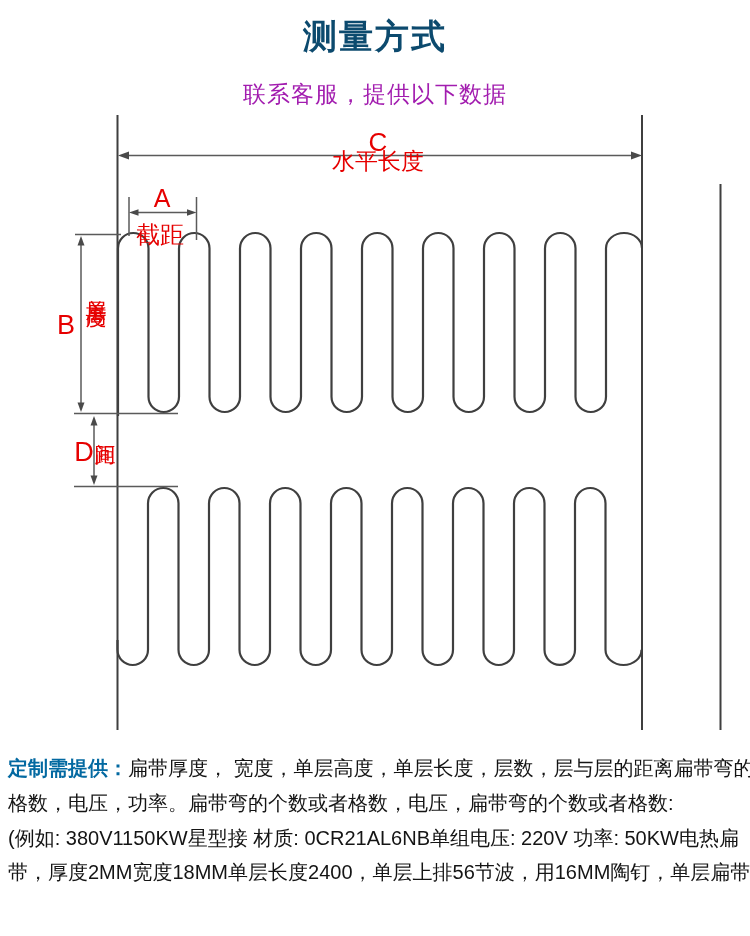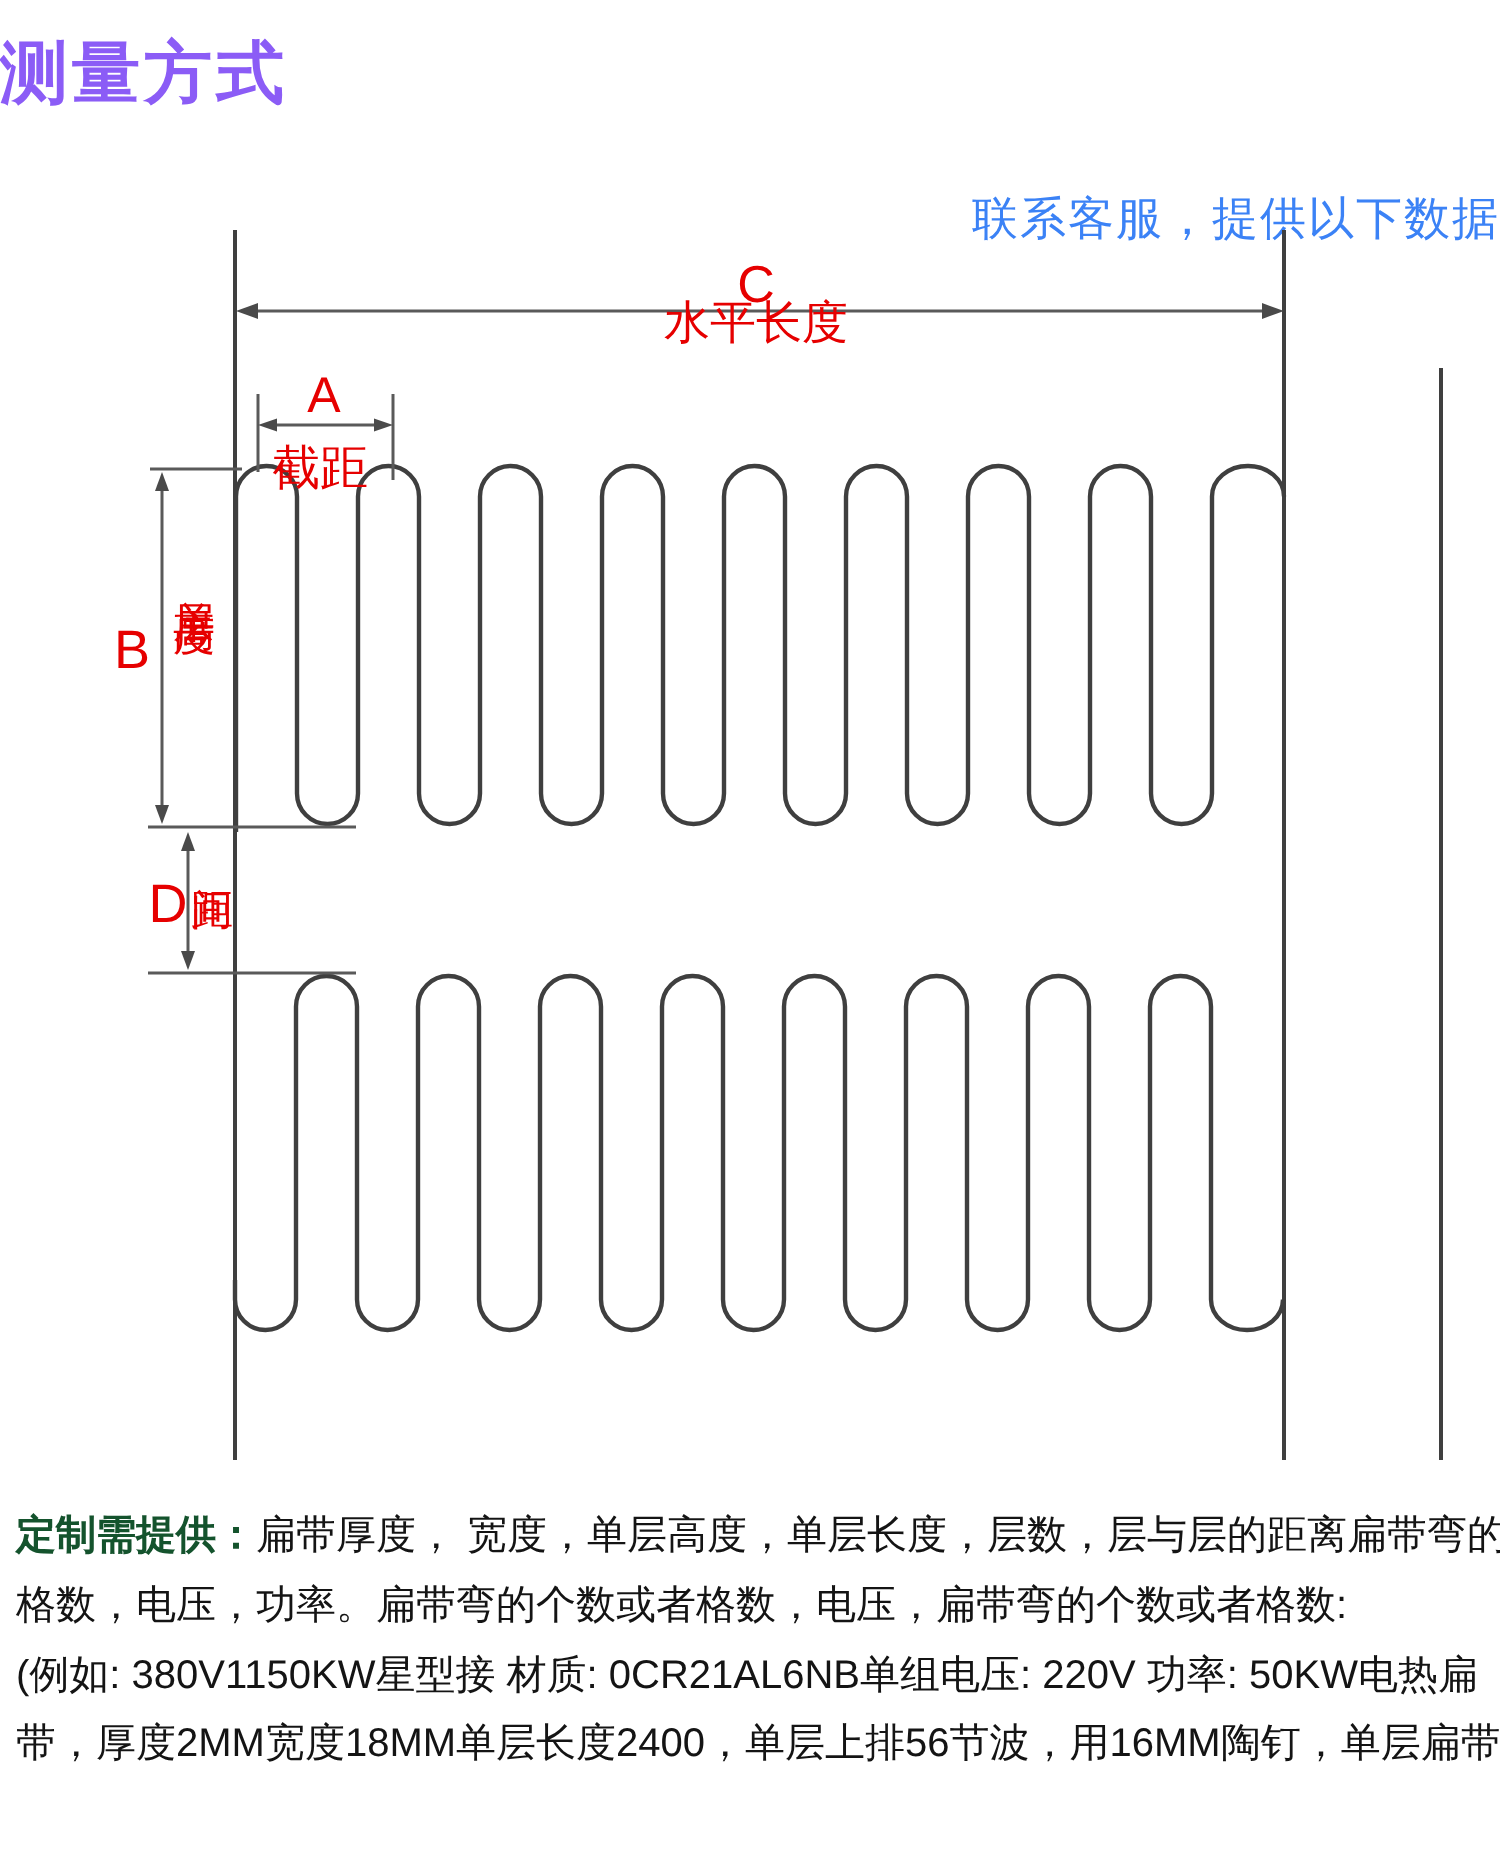--- a/index.html
+++ b/index.html
@@ -1,36 +1,36 @@
 <!DOCTYPE html>
 <html><head>
 <meta charset="utf-8">
 <style>
   html,body{margin:0;padding:0;background:#ffffff;}
   #page{position:relative;width:750px;height:936px;background:#ffffff;overflow:hidden;
         font-family:"Liberation Sans", sans-serif;}
-  .title{position:absolute;top:14px;left:0;width:750px;text-align:left;
-         font-size:34px;font-weight:bold;color:#8b5cf6;letter-spacing:2px;}
-  .subtitle{position:absolute;top:79px;left:0;width:750px;text-align:right;
-            font-size:23px;color:#3b82f6;letter-spacing:1px;margin-top:15px;}
+  .title{position:absolute;top:14px;left:0;width:750px;text-align:center;
+         font-size:34px;font-weight:bold;color:#0c4a6e;letter-spacing:2px;}
+  .subtitle{position:absolute;top:79px;left:0;width:750px;text-align:center;
+            font-size:23px;color:#a21caf;letter-spacing:1px;}
   svg.diagram{position:absolute;top:0;left:0;}
   .dimlabel{position:absolute;color:#e60000;text-align:center;line-height:1.05;}
   .letter-c{top:129px;left:338px;width:80px;font-size:26px;}
   .label-c{top:149px;left:288px;width:180px;font-size:23px;}
   .letter-a{top:185px;left:142px;width:40px;font-size:25px;}
   .label-a{top:222px;left:110px;width:100px;font-size:24px;}
   .letter-b{top:311px;left:46px;width:40px;font-size:27px;}
   .letter-d{top:438px;left:64px;width:40px;font-size:27px;}
   .vtext{position:absolute;color:#e60000;writing-mode:vertical-rl;text-orientation:upright;
          font-size:21px;letter-spacing:2px;line-height:22px;}
   .label-b{top:283px;left:85px;height:100px;}
   .label-d{top:427px;left:94px;height:50px;}
   .footer{position:absolute;top:751px;left:8px;width:736px;font-size:20px;color:#141414;}
   .footer .fline{height:34.8px;line-height:34.8px;white-space:nowrap;}
-  .footer .redlabel{color:#14532d;font-weight:bold;}
+  .footer .redlabel{color:#0369a1;font-weight:bold;}
 </style>
 </head>
 <body>
 
 <div id="page">
 
   <div class="title">测量方式</div>
   <div class="subtitle">联系客服，提供以下数据</div>
 
   <svg class="diagram" width="750" height="936" viewBox="0 0 750 936">

